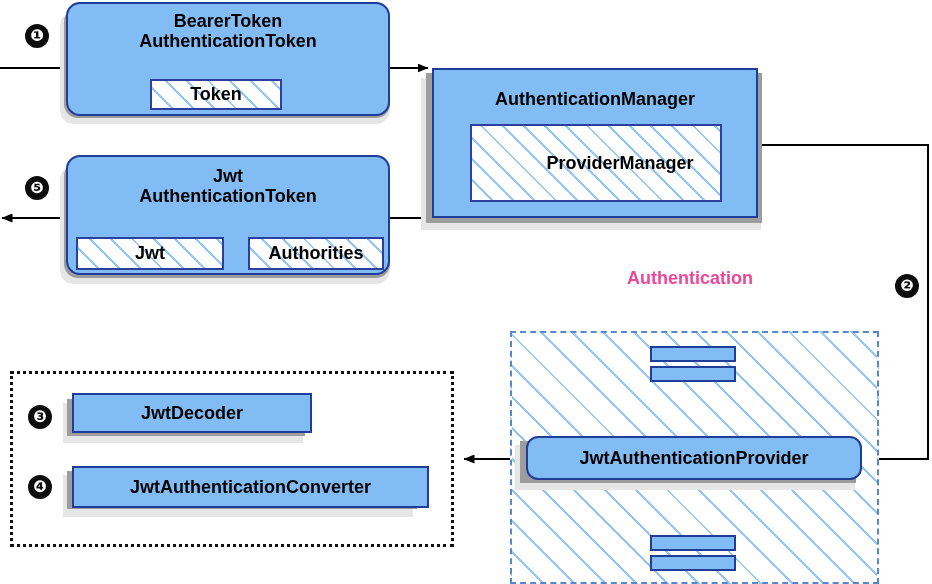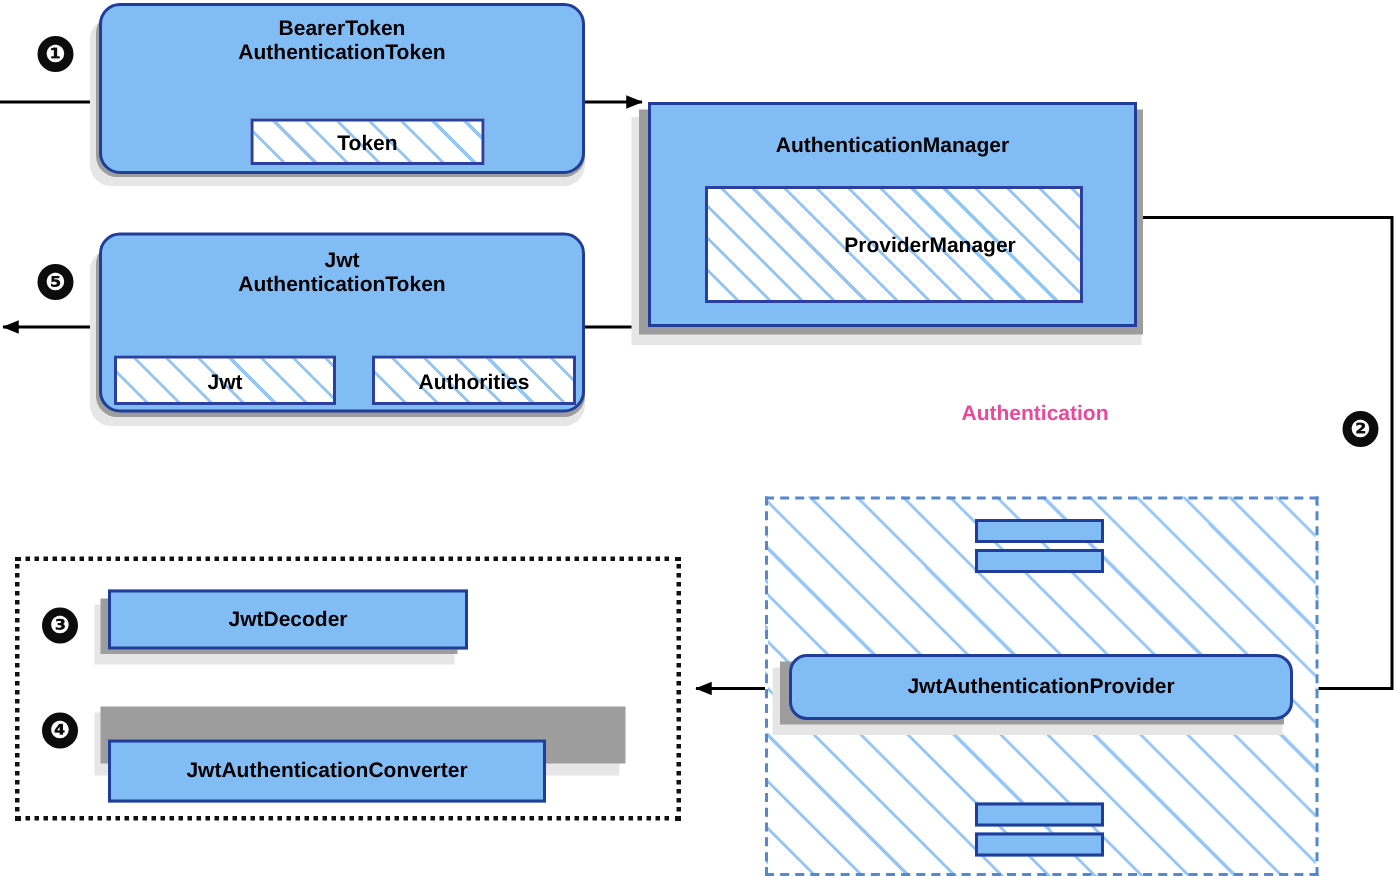--- a/index.html
+++ b/index.html
@@ -116,21 +116,21 @@
 
   
   .free-label {
     position: absolute;
     font-weight: bold;
     color: #ec4899;
     text-align: center;
     line-height: 1.14;
   }
 
-  .t18 { font-size: 14px; }
+  .t18 { font-size: 18px; }
 </style>
 </head>
 <body>
 
 <div id="canvas">
 
   <svg class="layer" viewBox="0 0 932 584">
     <defs>
       <marker id="arrowR" markerWidth="11" markerHeight="9" refX="10.5" refY="4.5" orient="auto" markerUnits="userSpaceOnUse">
         <path d="M0,0 L11,4.5 L0,9 z" fill="#000"></path>
@@ -193,21 +193,21 @@
   <div class="node t18" style="left:526px; top:436px; width:336px; height:44px;border-radius:12px;">
     <span>JwtAuthenticationProvider</span>
   </div>
 
   <div class="shadow-outer rounded" style="left:60px; top:12px; width:330px; height:112px;"></div>
   <div class="shadow-inner rounded" style="left:64px; top:8px; width:326px; height:110px;"></div>
   <div class="node rounded t18" style="left:66px; top:2px; width:324px; height:114px; justify-content:flex-start; padding-top:7px;">
     <div>BearerToken</div>
     <div>AuthenticationToken</div>
   </div>
-  <div class="hatchbox t18" style="left:167px; top:79px; width:156px; height:31px;text-align:center;">
+  <div class="hatchbox t18" style="left:150px; top:79px; width:132px; height:31px;text-align:center;">
     <span>Token</span>
   </div>
 
   <div class="shadow-outer" style="left:421px; top:78px; width:340px; height:152px;"></div>
   <div class="shadow-inner" style="left:426px; top:73px; width:336px; height:150px;"></div>
   <div class="node t18" style="left:432px; top:68px; width:326px; height:150px; justify-content:flex-start; padding-top:19px;">
     <span>AuthenticationManager</span>
   </div>
   <div class="hatchbox t18" style="left:470px; top:124px; width:252px; height:78px;padding-left:48px;">
     <span>ProviderManager</span>
@@ -229,21 +229,21 @@
   <div class="dotted-region" style="left:10px; top:371px; width:444px; height:176px;"></div>
 
   <div class="shadow-outer" style="left:63px; top:403px; width:240px; height:40px;"></div>
   <div class="shadow-inner" style="left:67px; top:399px; width:238px; height:37px;"></div>
   <div class="node t18" style="left:72px; top:393px; width:240px; height:40px;">
     <span>JwtDecoder</span>
   </div>
 
   <div class="shadow-outer" style="left:63px; top:475px; width:350px; height:42px;"></div>
   <div class="shadow-inner" style="left:67px; top:471px; width:350px; height:38px;"></div>
-  <div class="node t18" style="left:72px; top:493px; width:292px; height:42px;">
+  <div class="node t18" style="left:72px; top:466px; width:357px; height:42px;">
     <span>JwtAuthenticationConverter</span>
   </div>
 
   <div class="badge" style="left:25px; top:24px;">
     <span>❶</span>
   </div>
   <div class="badge" style="left:25px; top:176px;">
     <span>❺</span>
   </div>
   <div class="badge" style="left:895px; top:274px;">

